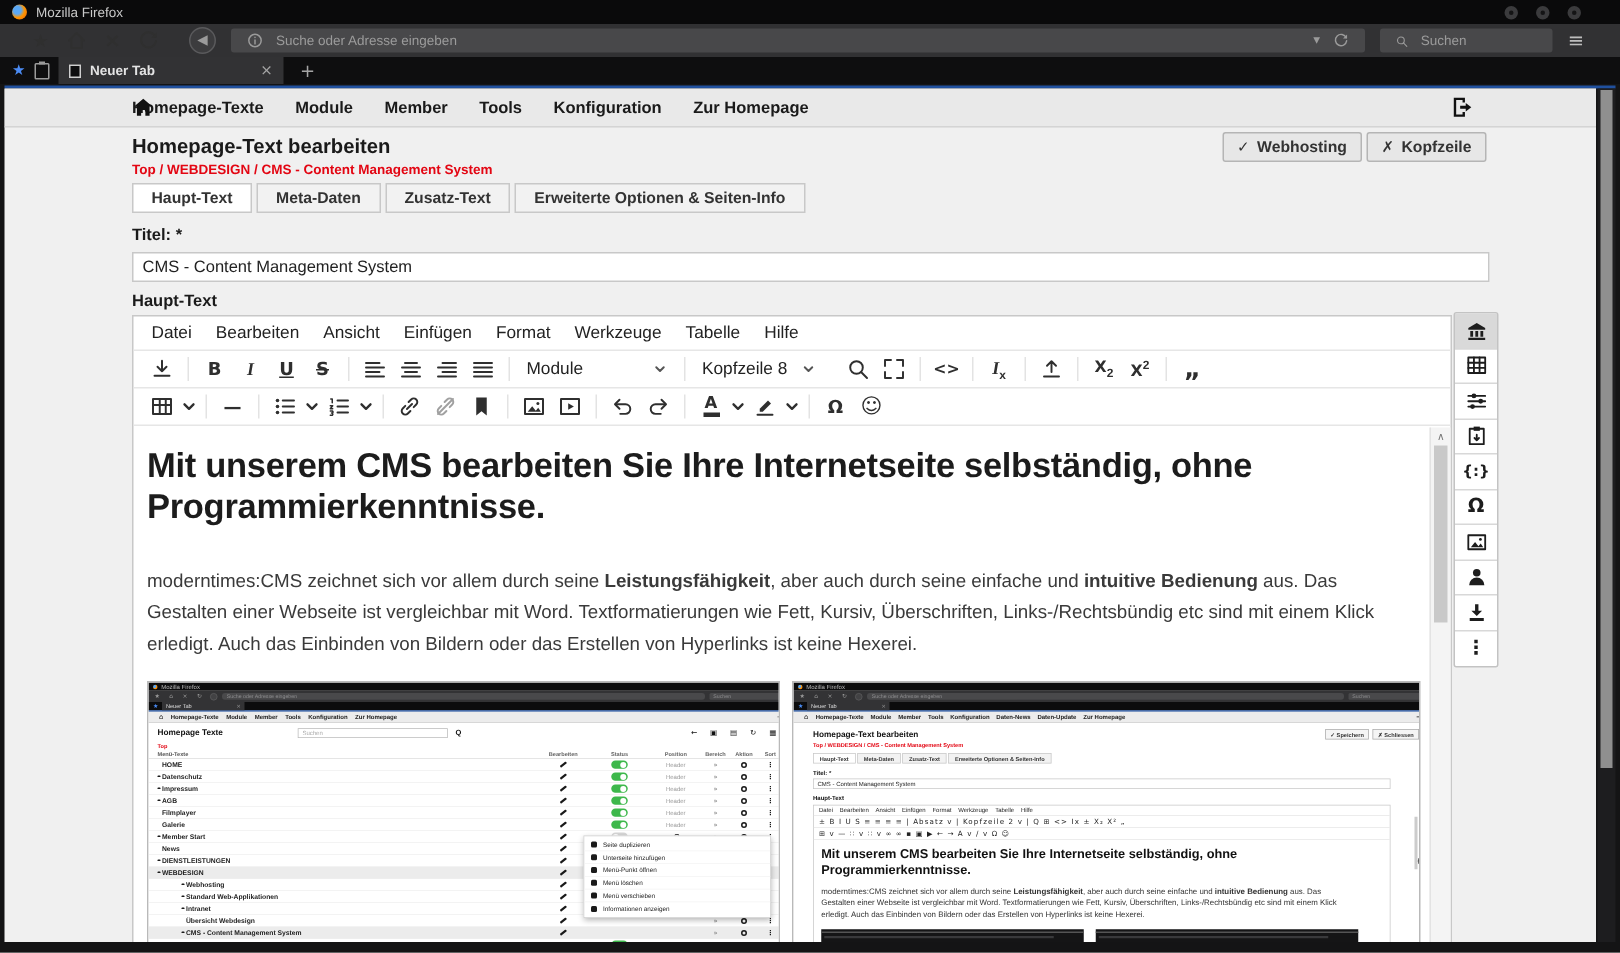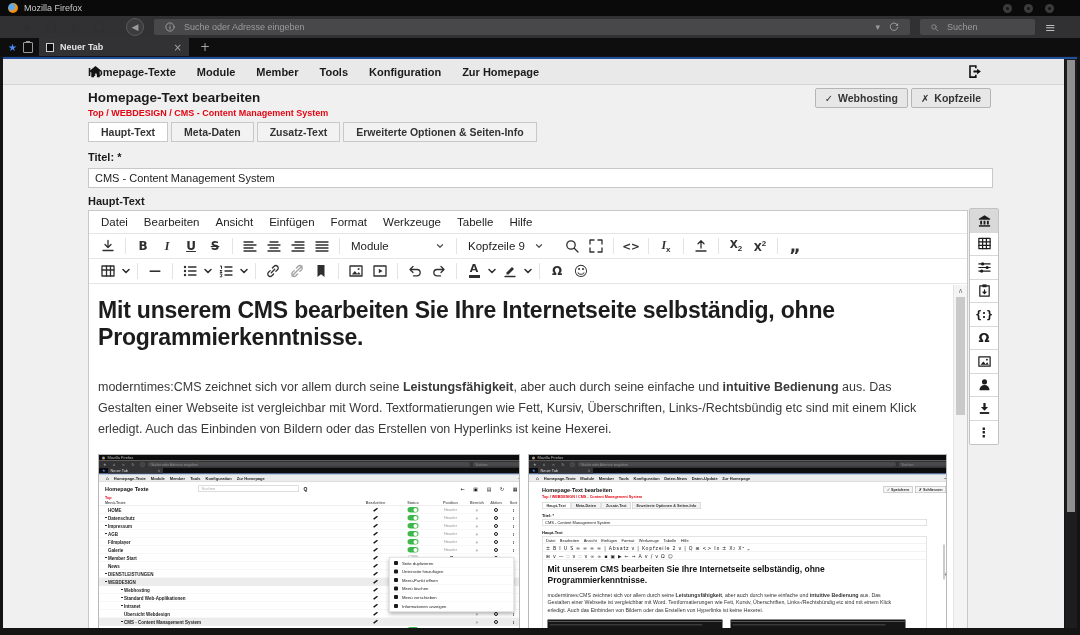--- a/index.html
+++ b/index.html
@@ -382,21 +382,21 @@
               <span>Module</span>
               <span data-name="chevron-down-icon" style="display:flex;">
                   <svg viewBox="0 0 10 10">
                     <path class="st" d="M2.5 3.8L5 6.3l2.5-2.5"></path>
                   </svg>
                 </span>
             </span>
           </span>
           <span class="sel-group">
             <span class="tb-select" style="width:92px;" data-name="style-select">
-              <span>Kopfzeile 9</span>
+              <span>Kopfzeile 8</span>
               <span data-name="chevron-down-icon" style="display:flex;">
                   <svg viewBox="0 0 10 10">
                     <path class="st" d="M2.5 3.8L5 6.3l2.5-2.5"></path>
                   </svg>
                 </span>
             </span>
           </span>
           <span class="tb-host">
               <span class="tb-group">
                 <span class="tb-btn" data-name="search-icon">

